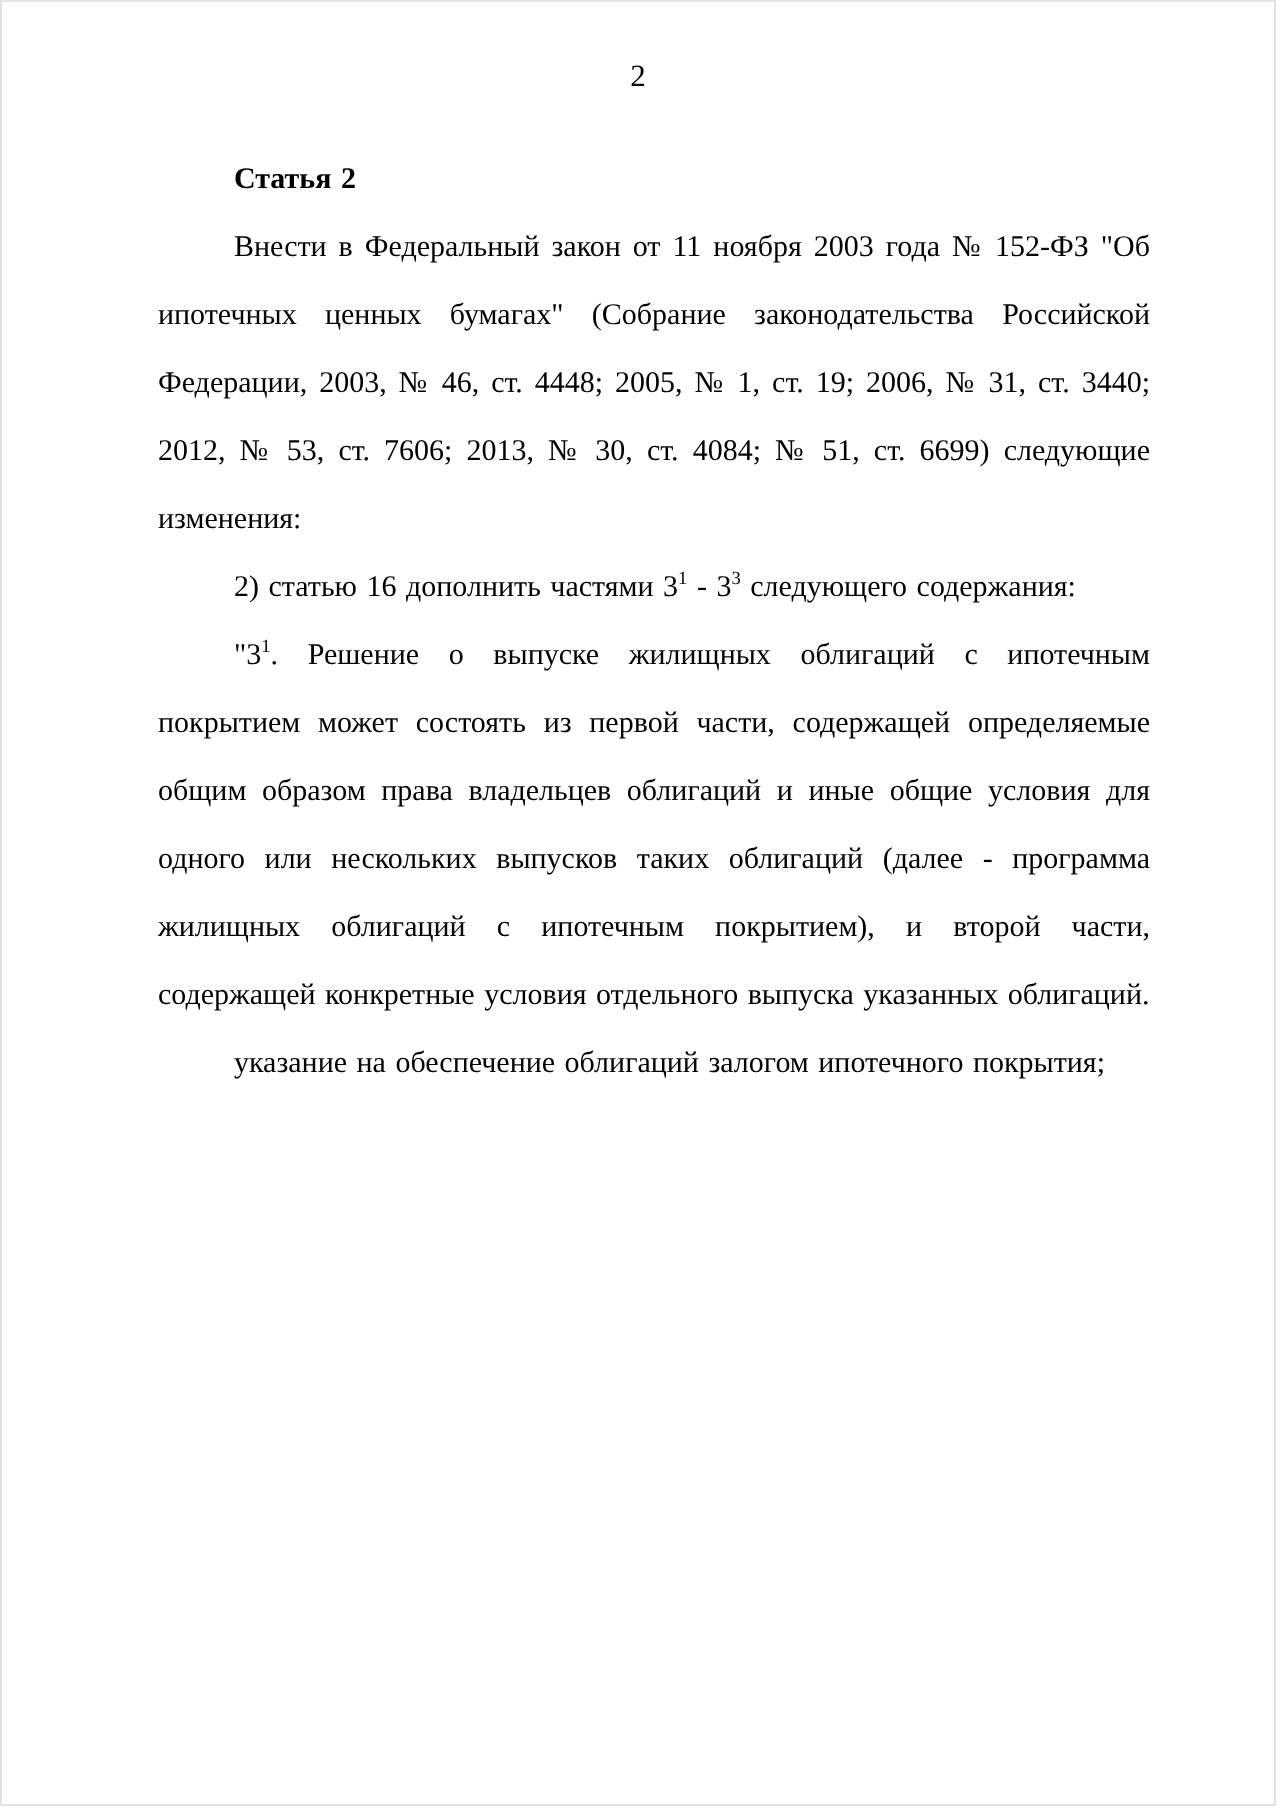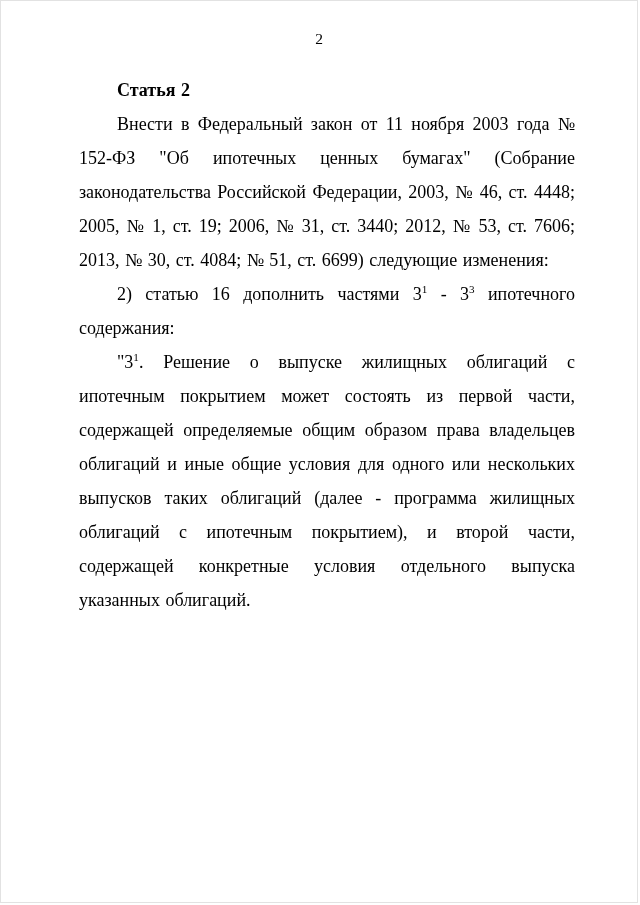--- a/index.html
+++ b/index.html
@@ -23,21 +23,21 @@
     text-align: center;
     font-size: 15.5px;
     line-height: 20px;
   }
   .content {
     margin-top: 24px;
     padding: 0 62px 0 78px;
   }
   p.para {
     margin: 0;
-    font-size: 18px;
+    font-size: 15px;
     line-height: 34px;
     text-align: justify;
     text-indent: 38px;
     word-spacing: 1px;
   }
   p.para.heading span {
     font-weight: bold;
   }
   sup {
     font-size: 0.62em;
@@ -46,16 +46,17 @@
   }
 </style>
 </head>
 <body>
 
 <div class="page">
   <div class="page-number">2</div>
   <div class="content">
       <p class="para heading"><span>Статья 2</span></p>
       <p class="para body"><span>Внести в Федеральный закон от 11 ноября 2003 года № 152-ФЗ "Об ипотечных ценных бумагах" (Собрание законодательства Российской Федерации, 2003, № 46, ст. 4448; 2005, № 1, ст. 19; 2006, № 31, ст. 3440; 2012, № 53, ст. 7606; 2013, № 30, ст. 4084; № 51, ст. 6699) следующие изменения:</span></p>
-      <p class="para body"><span>2) статью 16 дополнить частями 3</span><sup>1</sup><span> - 3</span><sup>3</sup><span> ипотечного содержания:</span></p>
+      <p class="para body"><span>2) статью 16 дополнить частями 3</span><sup>1</sup><span> - 3</span><sup>3</sup><span> следующего содержания:</span></p>
       <p class="para body"><span>"3</span><sup>1</sup><span>. Решение о выпуске жилищных облигаций с ипотечным покрытием может состоять из первой части, содержащей определяемые общим образом права владельцев облигаций и иные общие условия для одного или нескольких выпусков таких облигаций (далее - программа жилищных облигаций с ипотечным покрытием), и второй части, содержащей конкретные условия отдельного выпуска указанных облигаций.</span></p>
+      <p class="para body"><span>указание на обеспечение облигаций залогом ипотечного покрытия;</span></p>
     </div>
 </div>
 
 </body></html>

